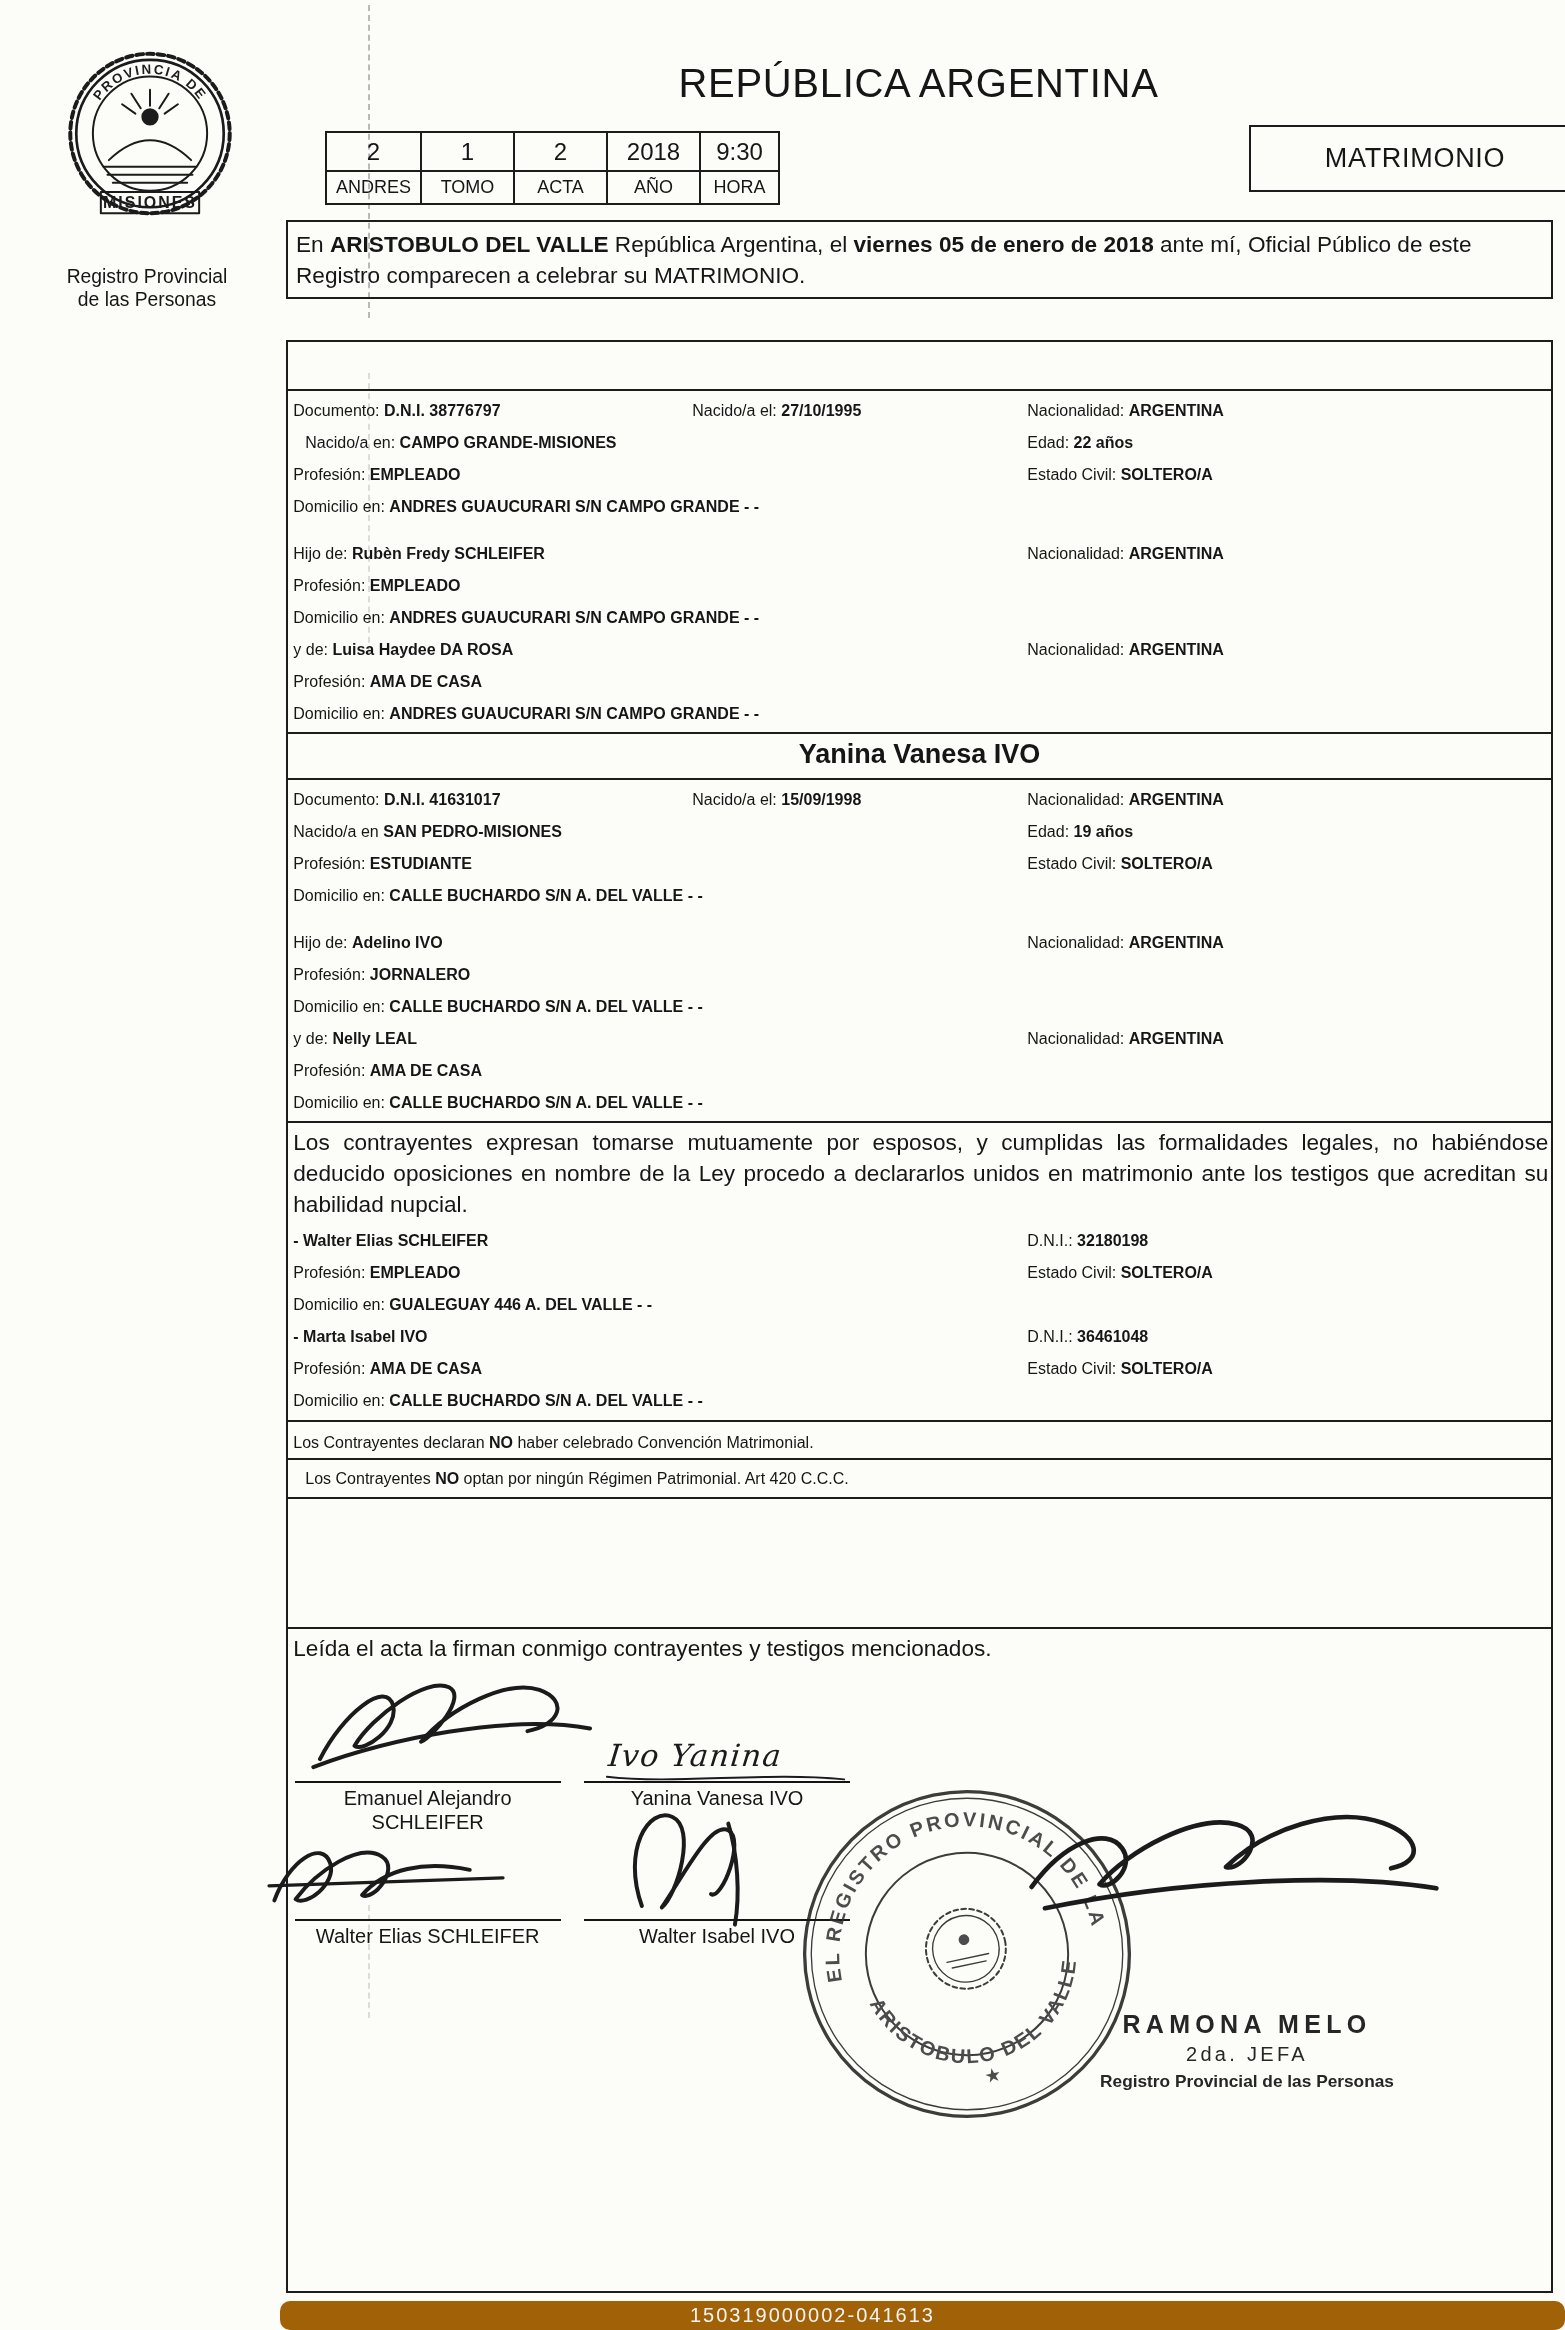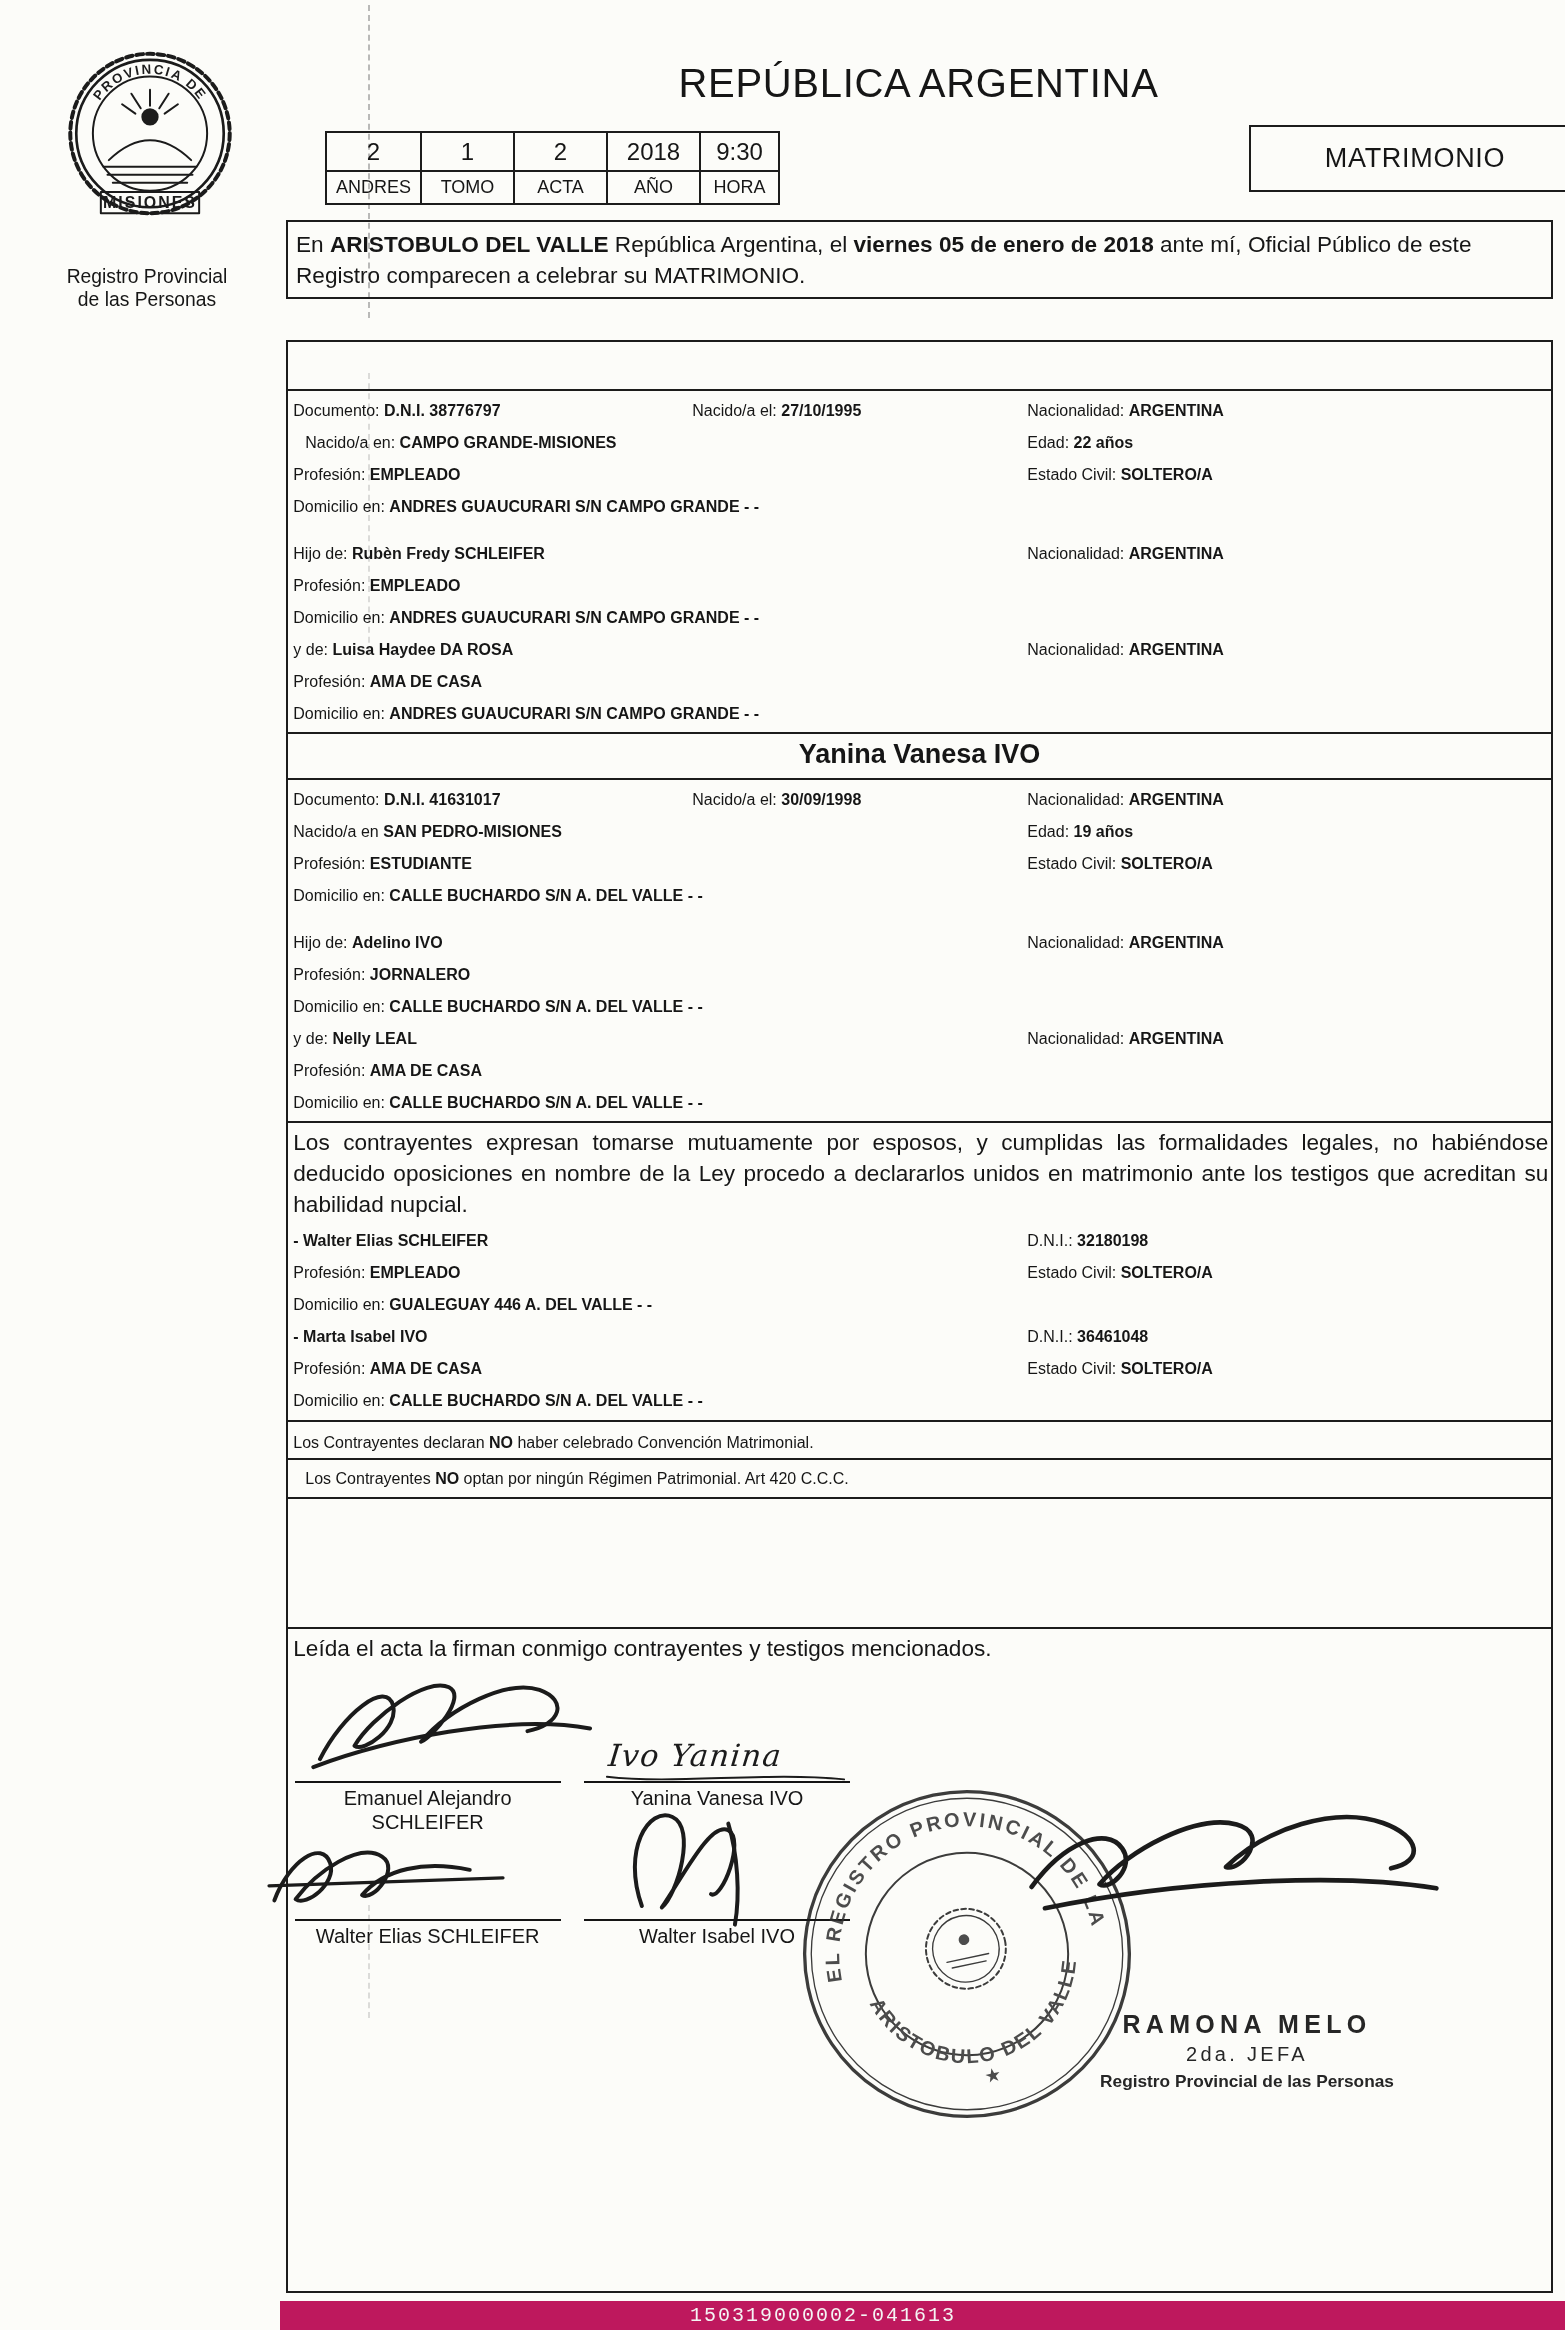--- a/index.html
+++ b/index.html
@@ -54,23 +54,23 @@
 
   .sig-line { position:absolute; height:0; border-top:2.7px solid #141414; }
   .sig-caption { position:absolute; text-align:center; font-size:20px; line-height:24px; }
 
   .stamp-text { position:absolute; text-align:center; color:#262626; }
   .stamp-text .l1 { font-size:25px; font-weight:bold; letter-spacing:5.3px; }
   .stamp-text .l2 { font-size:20px; letter-spacing:3.3px; margin-top:4px; }
   .stamp-text .l3 { font-size:17.3px; font-weight:bold; margin-top:5.3px; }
 
   .footer-bar {
-    position:absolute; background:#be185d; color:#f4f4f4;
-    font-family:Liberation Mono, monospace; font-size:20px;
-    letter-spacing:2px; line-height:29px; padding-left:410px;
+    position:absolute; background:#a16207; color:#f4f4f4;
+    font-family:Liberation Sans, sans-serif; font-size:20px;
+    letter-spacing:2px; line-height:29px; padding-left:410px;border-radius:10px;
   }
 
   svg { display:block; }
   .ink { stroke:#1b1b1b; fill:none; stroke-linecap:round; stroke-linejoin:round; }
 </style>
 </head>
 <body>
 
 <div class="page">
 
@@ -173,21 +173,21 @@
           <span class="cell" style="left: 4px;"><span>Domicilio en: </span><span class="b">ANDRES GUAUCURARI S/N CAMPO GRANDE - -</span></span>
         </div>
       </div>
 
     <div class="hline" style="top:390px;"></div>
     <div class="section-name" style="top:394px;">Yanina Vanesa IVO</div>
     <div class="hline" style="top:436px;"></div>
     <div class="rows" style="top:442px; left:1.3px; right:1.3px;">
         <div class="line">
           <span class="cell" style="left: 4px;"><span>Documento: </span><span class="b">D.N.I. 41631017</span></span>
-          <span class="cell" style="left: 403px;"><span>Nacido/a el: </span><span class="b">30/09/1998</span></span>
+          <span class="cell" style="left: 403px;"><span>Nacido/a el: </span><span class="b">15/09/1998</span></span>
           <span class="cell" style="left: 738px;"><span>Nacionalidad: </span><span class="b">ARGENTINA</span></span>
         </div>
         <div class="line">
           <span class="cell" style="left: 4px;"><span>Nacido/a en </span><span class="b">SAN PEDRO-MISIONES</span></span>
           <span class="cell" style="left: 738px;"><span>Edad: </span><span class="b">19 años</span></span>
         </div>
         <div class="line">
           <span class="cell" style="left: 4px;"><span>Profesión: </span><span class="b">ESTUDIANTE</span></span>
           <span class="cell" style="left: 738px;"><span>Estado Civil: </span><span class="b">SOLTERO/A</span></span>
         </div>

